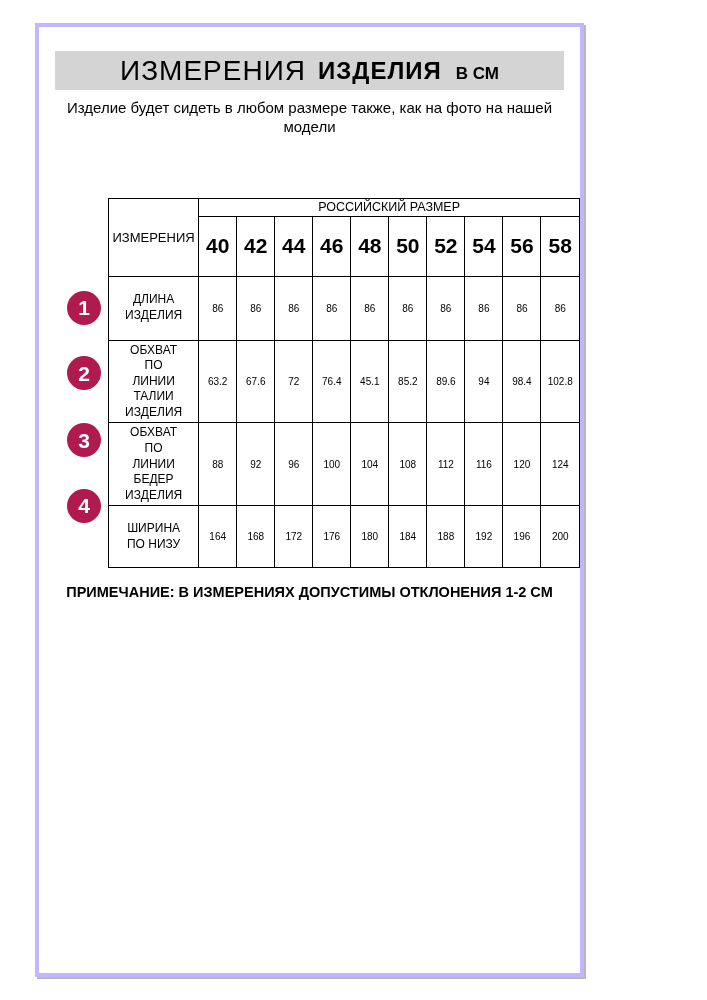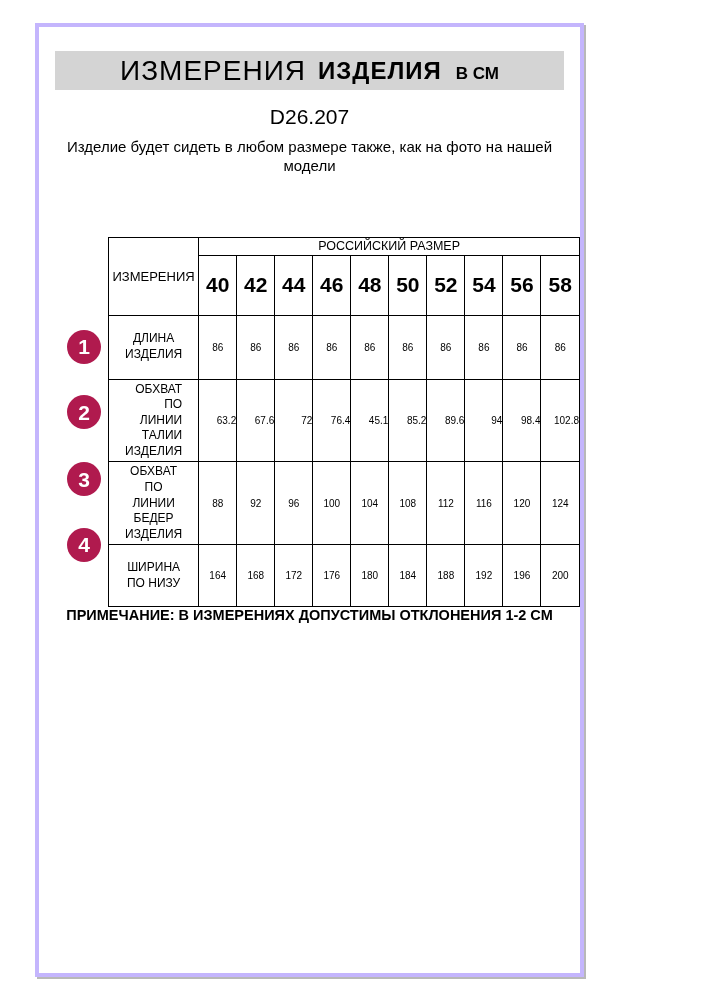--- a/index.html
+++ b/index.html
@@ -89,54 +89,54 @@
   }
   td.row-label {
     font-size: 12px;
     line-height: 1.3;
     padding: 2px 16px;
   }
   td.cell-val {
     font-size: 10px;
   }
   tbody tr:nth-child(1) td { height: 64px; }
-  tbody tr:nth-child(2) td { height: 66px; text-align: right; }
+  tbody tr:nth-child(2) td { height: 66px; }
   tbody tr:nth-child(3) td { height: 66px; }
   tbody tr:nth-child(4) td { height: 62px; }
   .row-badge {
     position: absolute;
     left: 28px;
     width: 34px; height: 34px;
     border-radius: 50%;
     color: #fff;
     font-size: 21px;
     font-weight: bold;
     display: flex;
     align-items: center;
     justify-content: center;
     line-height: 1;
   }
   .note {
+    margin-top: 16px;
     text-align: center;
     font-size: 14.5px;
     font-weight: bold;
   }
 </style>
 </head>
 <body>
 
 <div class="frame">
 
   <div class="title-banner" style="background: rgb(212, 212, 212);">
     <span class="title-main">ИЗМЕРЕНИЯ</span>
     <span class="title-bold">ИЗДЕЛИЯ</span>
     <span class="title-units">В СМ</span>
   </div>
 
-  <div class="article">D26.207</div>
 
   <div class="description">Изделие будет сидеть в любом размере также, как на фото на нашей модели</div>
 
   <div class="table-area" id="table-area">
     <table class="size-table">
       <thead>
         <tr>
           <th class="meas-head" rowspan="2">ИЗМЕРЕНИЯ</th>
           <th class="group-head" colspan="10">РОССИЙСКИЙ РАЗМЕР</th>
         </tr>

